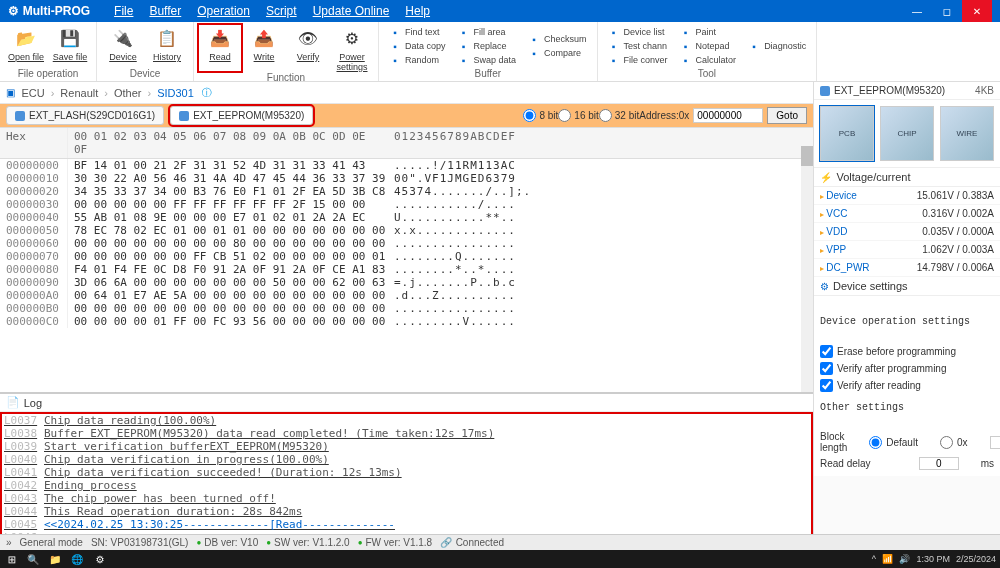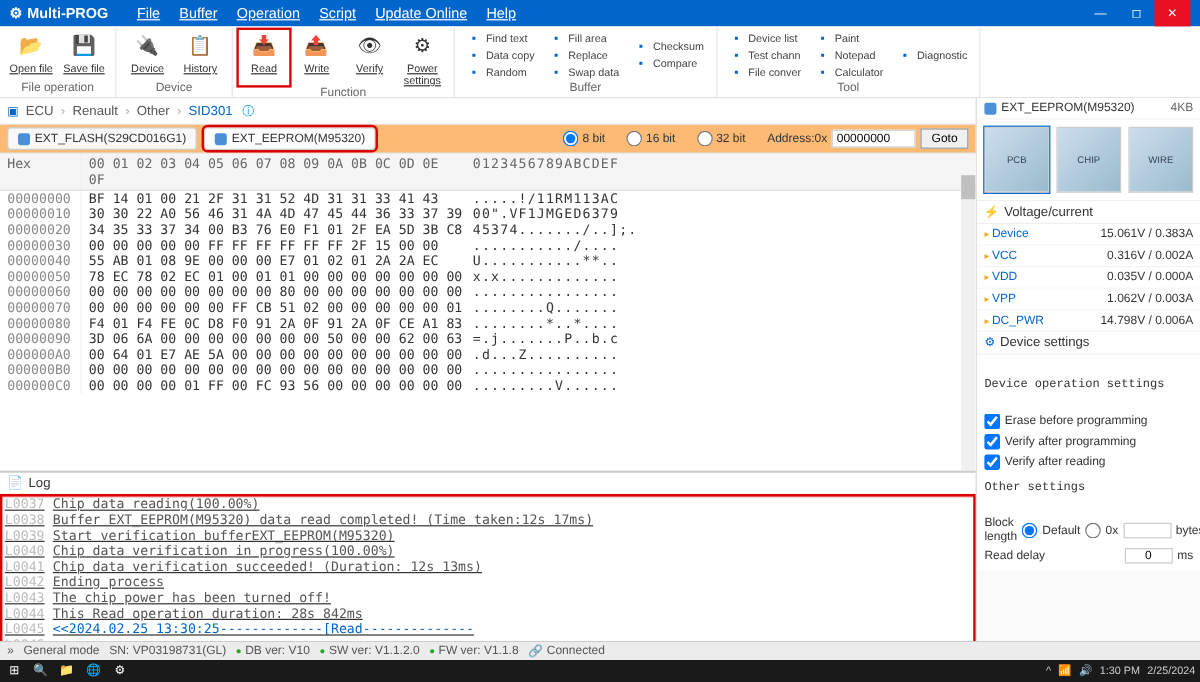--- a/index.html
+++ b/index.html
@@ -38,21 +38,21 @@
   .breadcrumb .bc.link { color: #0066cc; }
   .breadcrumb .sep::after { content: "›"; color: #aaa; }
   .breadcrumb .bc-icon { color: #0066cc; font-size: 10px; }
   
   
   .tabsrow { height: 24px; display: flex; align-items: center; border-bottom: solid 1px #ddd; background: #fdba74; padding: 0 6px; gap: 6px; }
   .tab { padding: 3px 8px; border: solid 1px #ccc; border-radius: 3px; font-size: 10px; cursor: pointer; background: #f8f8f8; display: flex; align-items: center; gap: 4px; }
   .tab .ti { width: 10px; height: 10px; background: #4a90d9; border-radius: 2px; }
   .tab.active { background: #fff; }
   .tab.highlighted { outline: solid 2px #d00; }
-  .bitsel { margin-left: auto; display: flex; align-items: center; gap: 18px; font-size: 10px; }
+  .bitsel { margin-left: auto; display: flex; align-items: center; gap: 0; font-size: 10px; }
   .bitsel label { display: flex; align-items: center; gap: 3px; cursor: pointer; }
   .addr { display: flex; align-items: center; gap: 4px; font-size: 10px; }
   .addr input { width: 70px; font-size: 10px; padding: 1px 3px; border: solid 1px #ccc; }
   .gotobtn { padding: 2px 8px; background: #f0f0f0; border: solid 1px #999; font-size: 10px; cursor: pointer; }
   
   
   .hexview { flex: 1; overflow: auto; background: #fff; font-family: "Consolas", monospace; font-size: 11px; position: relative; }
   .hexheader { display: flex; background: #f5f5f5; border-bottom: solid 1px #ddd; position: sticky; top: 0; }
   .hexheader .hcol-offset { width: 68px; padding: 2px 6px; color: #666; border-right: solid 1px #eee; }
   .hexheader .hcol-bytes { padding: 2px 6px; letter-spacing: 0; color: #666; flex-shrink: 0; }
@@ -84,21 +84,21 @@
   .sechdr { background: #fff; padding: 3px 6px; font-size: 11px; color: #333; border-bottom: solid 1px #eee; display: flex; align-items: center; gap: 4px; }
   .sechdr .sic { color: #f5a623; font-size: 10px; }
   .vclist { background: #fff; }
   .vcrow { display: flex; padding: 3px 6px; font-size: 10px; border-bottom: solid 1px #f5f5f5; }
   .vcrow .vk { color: #0066cc; cursor: pointer; }
   .vcrow .vk::before { content: "▸ "; color: #f5a623; font-size: 8px; }
   .vcrow .vv { margin-left: auto; color: #333; white-space: nowrap; }
   .setbody { background: #fff; padding: 4px 6px; font-size: 10px; }
   .setbody .stitle { color: #333; margin: 16px 0; font-family: Liberation Mono, monospace; }
   .setbody label { display: flex; align-items: center; gap: 4px; padding: 2px 0; cursor: pointer; }
-  .setbody .orow { display: flex; align-items: center; gap: 4px; padding: 2px 0; }
+  .setbody .orow { display: flex; align-items: center; gap: 22px; padding: 2px 0; }
   .setbody input[type=text] { width: 40px; font-size: 10px; padding: 0 2px; border: solid 1px #ccc; text-align: center; }
   
   
   .statusbar { position: absolute; bottom: 18px; left: 0; right: 0; height: 16px; background: #ececec; border-top: solid 1px #ccc; display: flex; align-items: center; font-size: 10px; color: #555; padding: 0 6px; gap: 8px; }
   .statusbar .si { display: flex; align-items: center; gap: 3px; }
   .statusbar .sic2 { color: #2a2; font-size: 8px; }
   
   
   .taskbar { position: absolute; bottom: 0; left: 0; right: 0; height: 18px; background: #1a1a1a; display: flex; align-items: center; padding: 0 4px; gap: 6px; }
   .taskbar .tb { width: 16px; height: 16px; display: flex; align-items: center; justify-content: center; color: #fff; font-size: 10px; }

